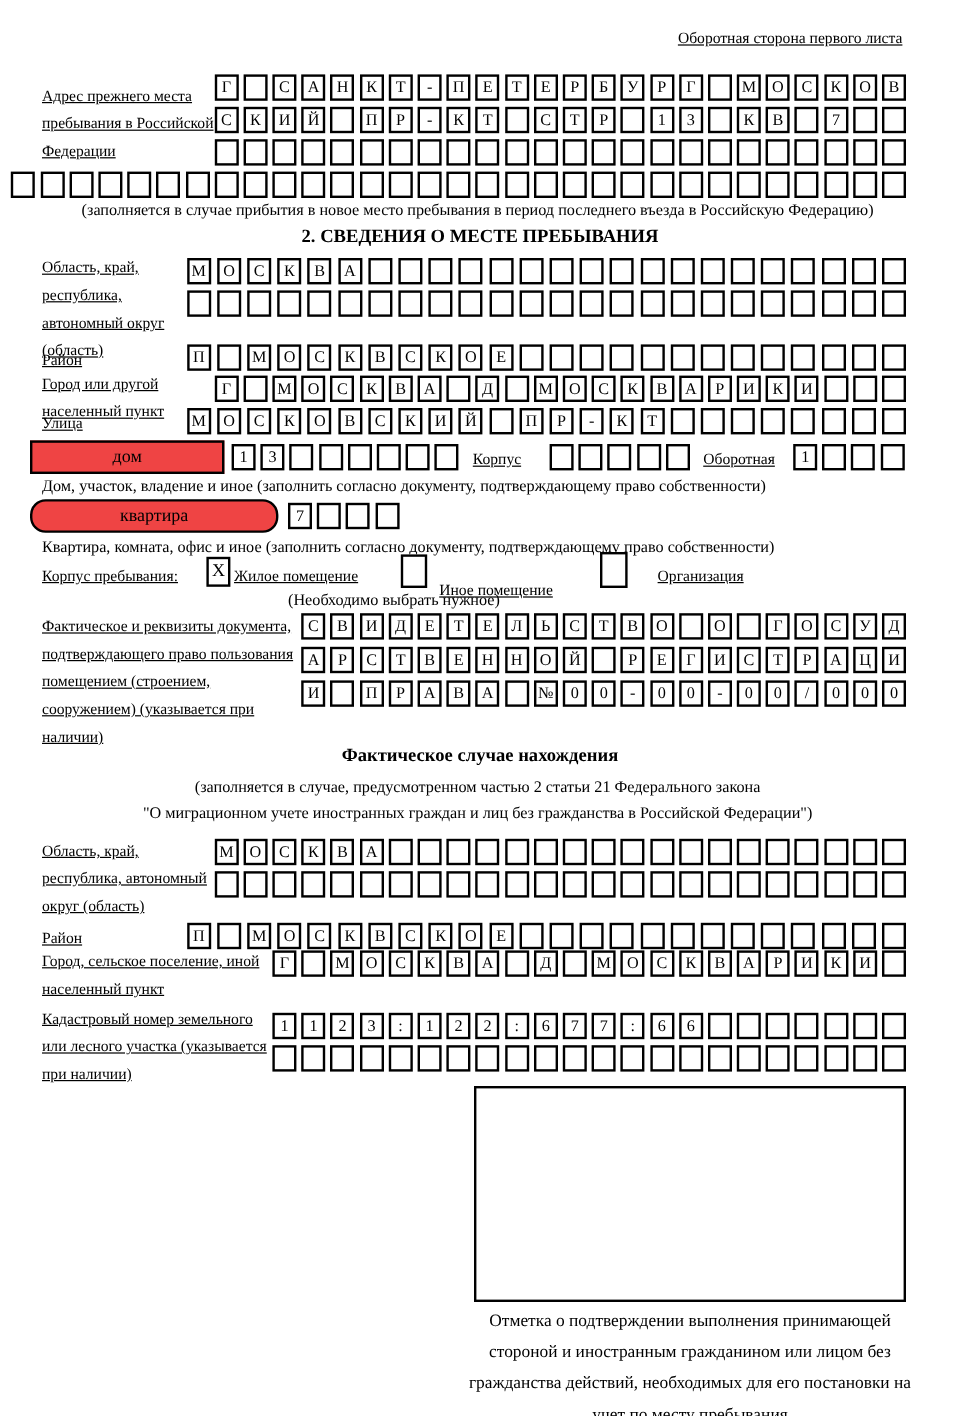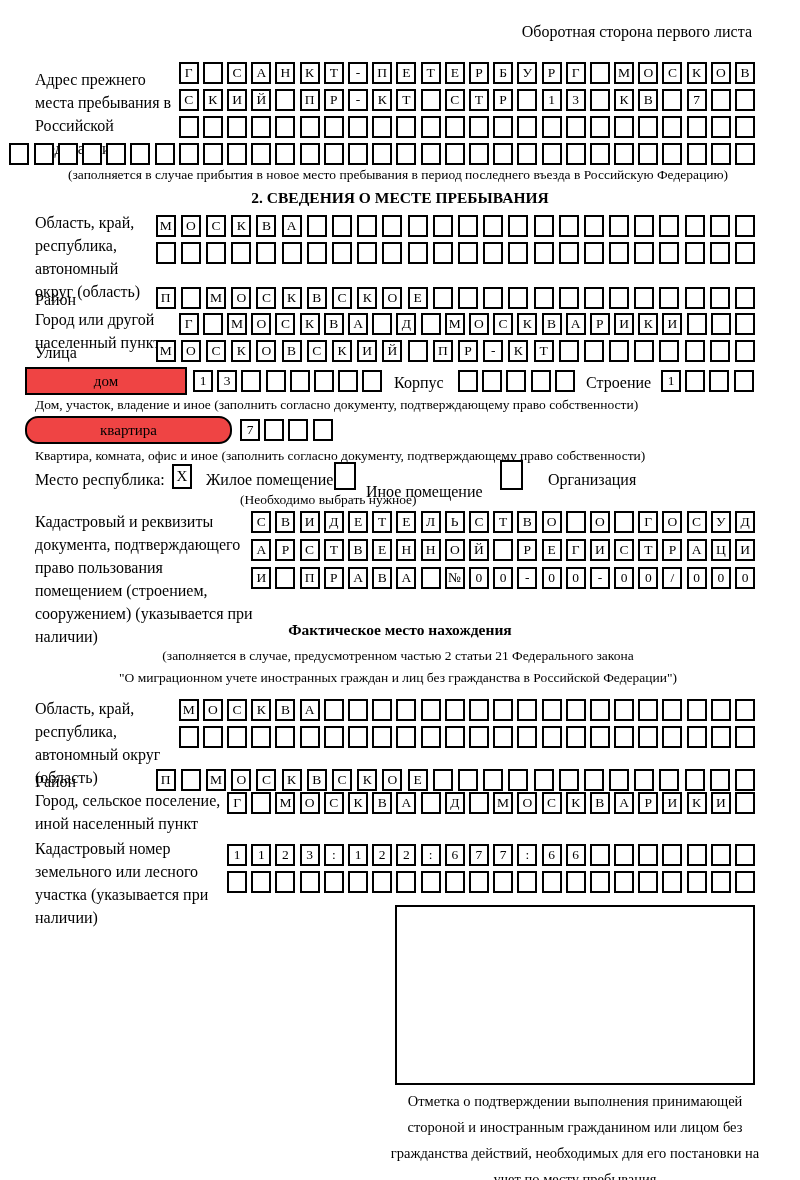--- a/index.html
+++ b/index.html
@@ -1,21 +1,21 @@
 <!DOCTYPE html>
 <html><head>
 <meta charset="utf-8">
 <style>
   html,body{margin:0;padding:0;}
   body{
     width:800px;height:1180px;position:relative;background:#ffffff;
     font-family:"Liberation Serif", serif;color:#000;overflow:hidden;
   }
   .abs{position:absolute;}
-  .lbl{font-size:16px;line-height:23px;}
+  .lbl{font-size:13px;line-height:23px;text-decoration:underline;}
   .cap{font-size:13.5px;}
   .ttl{font-weight:bold;font-size:15.5px;width:800px;text-align:center;}
   .cen{width:796px;text-align:center;}
   .cellrow{position:absolute;display:flex;gap:4.2px;}
   .cellrow.g5{gap:5.2px;}
   .cell{
     flex:0 0 auto;width:20px;height:22px;box-sizing:border-box;
     border:2px solid #000;background:#fff;display:flex;align-items:center;justify-content:center;
     font-size:13.5px;font-family:"Liberation Serif", serif;
   }
@@ -300,48 +300,48 @@
     <div class="cell"></div>
   </div>
 <div class="abs lbl" style="left:394px;top:371px;">Корпус</div>
 <div class="cellrow" style="top:370px;left:458px;">
     <div class="cell"></div>
     <div class="cell"></div>
     <div class="cell"></div>
     <div class="cell"></div>
     <div class="cell"></div>
   </div>
-<div class="abs lbl" style="left:586px;top:371px;">Строение</div>
+<div class="abs lbl" style="left:586px;top:371px;">Оборотная</div>
 <div class="cellrow" style="top:370px;left:661px;">
     <div class="cell">1</div>
     <div class="cell"></div>
     <div class="cell"></div>
     <div class="cell"></div>
   </div>
 <div class="abs cap" style="left:35px;top:397px;">Дом, участок, владение и иное (заполнить согласно документу, подтверждающему право собственности)</div>
 
 <div class="wbox" style="left:25px;top:416px;width:207px;height:28px;border-radius:13px;">квартира</div>
 <div class="cellrow" style="top:419px;left:240px;">
     <div class="cell">7</div>
     <div class="cell"></div>
     <div class="cell"></div>
     <div class="cell"></div>
   </div>
 <div class="abs cap" style="left:35px;top:448px;">Квартира, комната, офис и иное (заполнить согласно документу, подтверждающему право собственности)</div>
 
-<div class="abs lbl" style="left:35px;top:468px;">Место республика:</div>
+<div class="abs lbl" style="left:35px;top:468px;">Корпус пребывания:</div>
 <div class="cb" style="left:172px;top:464px;width:20px;height:25px;">X</div>
-<div class="abs lbl" style="left:206px;top:468px;">Жилое помещение</div>
+<div class="abs lbl" style="left:195px;top:468px;">Жилое помещение</div>
 <div class="cb" style="left:334px;top:462px;width:22px;height:28px;"></div>
 <div class="abs lbl" style="left:366px;top:480px;text-align:right;">Иное помещение</div>
 <div class="cb" style="left:500px;top:460px;width:23px;height:30px;"></div>
 <div class="abs lbl" style="left:548px;top:468px;">Организация</div>
 <div class="abs cap" style="left:240px;top:492px;">(Необходимо выбрать нужное)</div>
 
-<div class="abs lbl" style="left:35px;top:510px;width:218px;">Кадастровый и реквизиты документа, подтверждающего право пользования помещением (строением, сооружением) (указывается при наличии)</div>
+<div class="abs lbl" style="left:35px;top:510px;width:218px;">Фактическое и реквизиты документа, подтверждающего право пользования помещением (строением, сооружением) (указывается при наличии)</div>
 <div class="cellrow" style="top:511px;right:45px;">
     <div class="cell">С</div>
     <div class="cell">В</div>
     <div class="cell">И</div>
     <div class="cell">Д</div>
     <div class="cell">Е</div>
     <div class="cell">Т</div>
     <div class="cell">Е</div>
     <div class="cell">Л</div>
     <div class="cell">Ь</div>
@@ -398,21 +398,21 @@
     <div class="cell">0</div>
     <div class="cell">-</div>
     <div class="cell">0</div>
     <div class="cell">0</div>
     <div class="cell">/</div>
     <div class="cell">0</div>
     <div class="cell">0</div>
     <div class="cell">0</div>
   </div>
 
-<div class="abs ttl" style="top:621px;left:0;">Фактическое место нахождения</div>
+<div class="abs ttl" style="top:621px;left:0;">Фактическое случае нахождения</div>
 <div class="abs cap cen" style="top:648px;left:0;">(заполняется в случае, предусмотренном частью 2 статьи 21 Федерального закона</div>
 <div class="abs cap cen" style="top:670px;left:0;">"О миграционном учете иностранных граждан и лиц без гражданства в Российской Федерации")</div>
 
 <div class="abs lbl" style="left:35px;top:697px;width:140px;">Область, край, республика, автономный округ (область)</div>
 <div class="cellrow" style="top:699px;right:45px;">
     <div class="cell">М</div>
     <div class="cell">О</div>
     <div class="cell">С</div>
     <div class="cell">К</div>
     <div class="cell">В</div>

